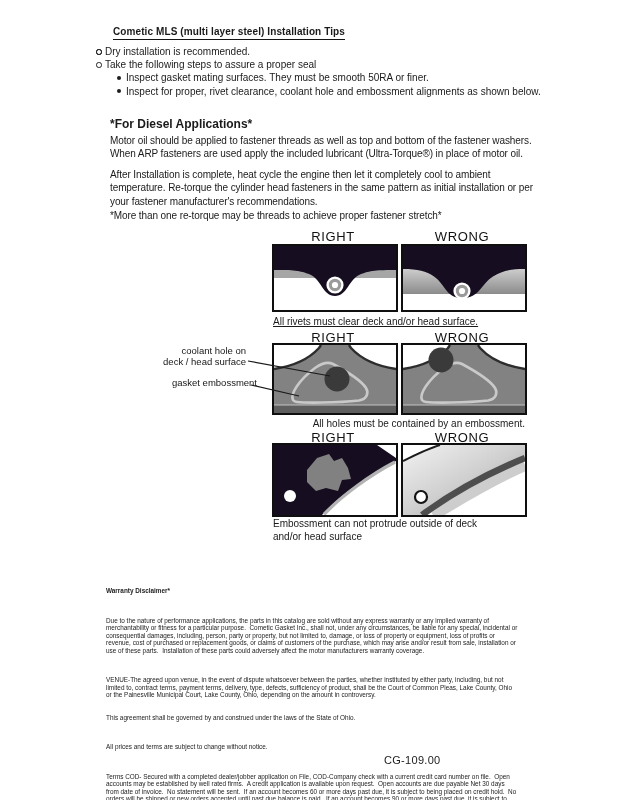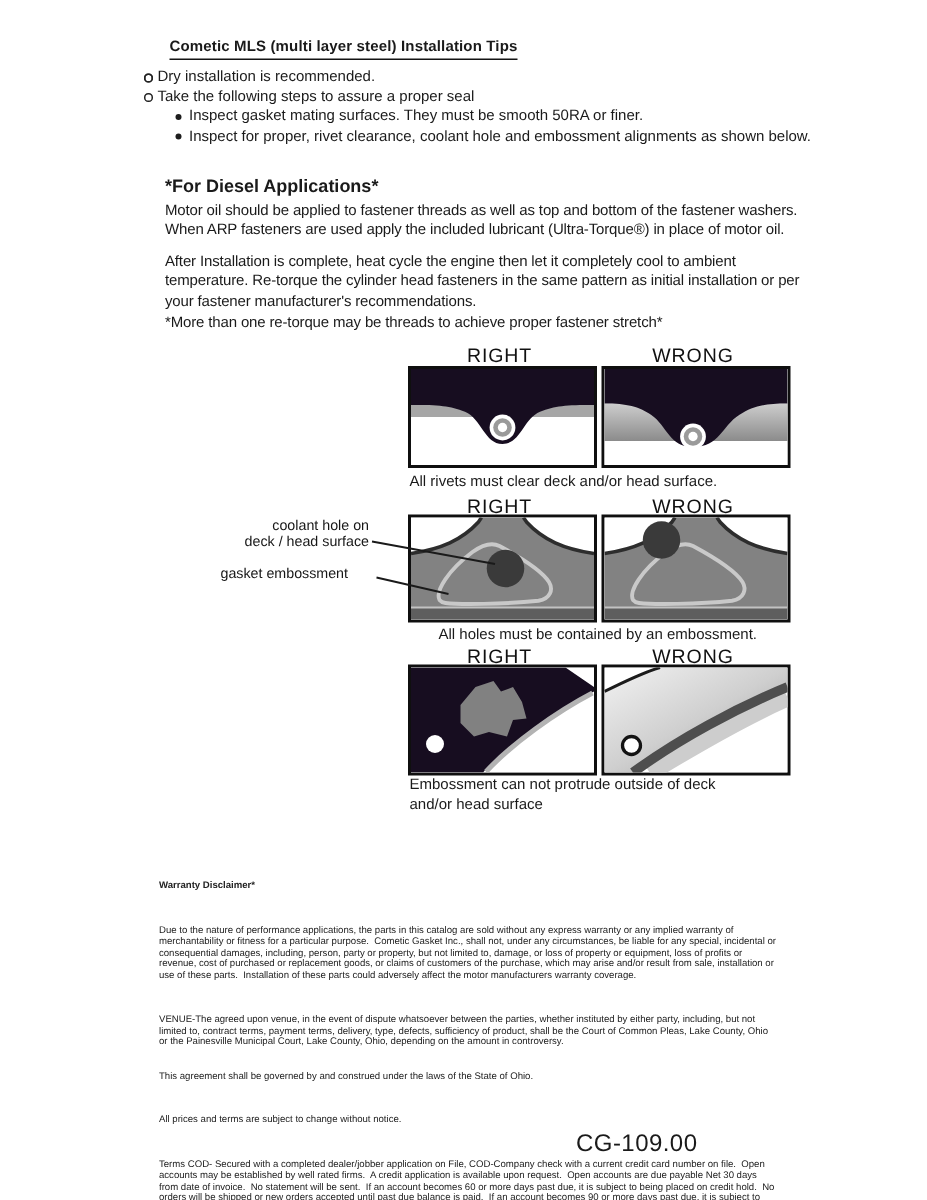--- a/index.html
+++ b/index.html
@@ -24,32 +24,32 @@
   #pair2{top:330px;height:102px}
   #pair3{top:430px;height:112px}
   .dlabel{position:absolute;width:122px;text-align:center;font-size:13px;letter-spacing:.6px;color:#111;top:0;}
   .dl-left{left:236px}.dl-right{left:365px}
   .dbox{position:absolute;width:122px;border:2px solid #0f0f0f;background:#fff;line-height:0;}
   .db-left{left:236px}.db-right{left:365px}
   #pair1 .dbox{top:15px}
   #pair2 .dbox{top:13px}
   #pair3 .dbox{top:13px}
   .caption{position:absolute;font-size:10px;line-height:12.6px;color:#1a1a1a;}
-  #pair1 .caption{left:237px;top:87px;width:300px;}
-  #pair2 .caption{left:236px;top:88px;width:253px;text-align:center;}
+  #pair1 .caption{left:237px;top:87px;width:300px;text-decoration:underline;}
+  #pair2 .caption{left:236px;top:88px;width:253px;text-align:right;}
   #pair3 .caption{left:237px;top:88px;width:225px;}
   .callout{position:absolute;font-size:9.5px;line-height:11px;text-align:right;color:#161616;}
   #callout-coolant{left:88px;top:15px;width:122px;}
-  #callout-emboss{left:68px;top:47px;width:128px;}
+  #callout-emboss{left:93px;top:47px;width:128px;}
   .callout-lines{position:absolute;left:0;top:0;pointer-events:none;}
   .legal{position:absolute;left:106px;top:572px;width:412px;font-size:6.4px;line-height:7.5px;color:#222;white-space:pre-wrap;}
   .legal-h{font-weight:bold;}
   .lp{margin-top:7px;}
   .lp.np{margin-top:0;}
-  .pagenum{position:absolute;left:384px;top:754px;font-size:16px;letter-spacing:.3px;color:#1a1a1a;}
+  .pagenum{position:absolute;left:384px;top:754px;font-size:11px;letter-spacing:.3px;color:#1a1a1a;}
   svg{display:block}
 </style>
 </head>
 <body>
 
 <div class="page">
 
   <div class="title">Cometic MLS (multi layer steel) Installation Tips</div>
 
   <div class="bullets">

